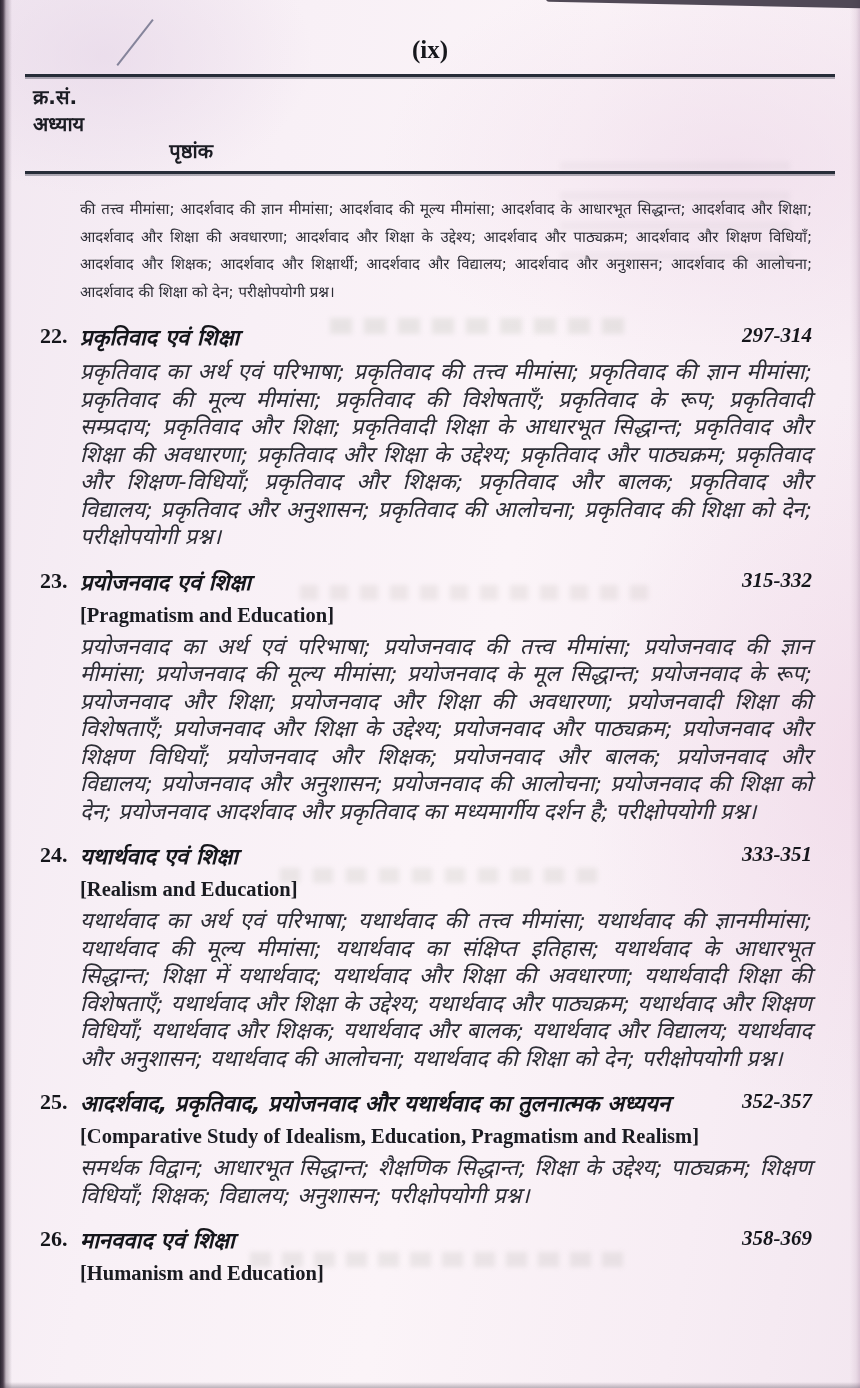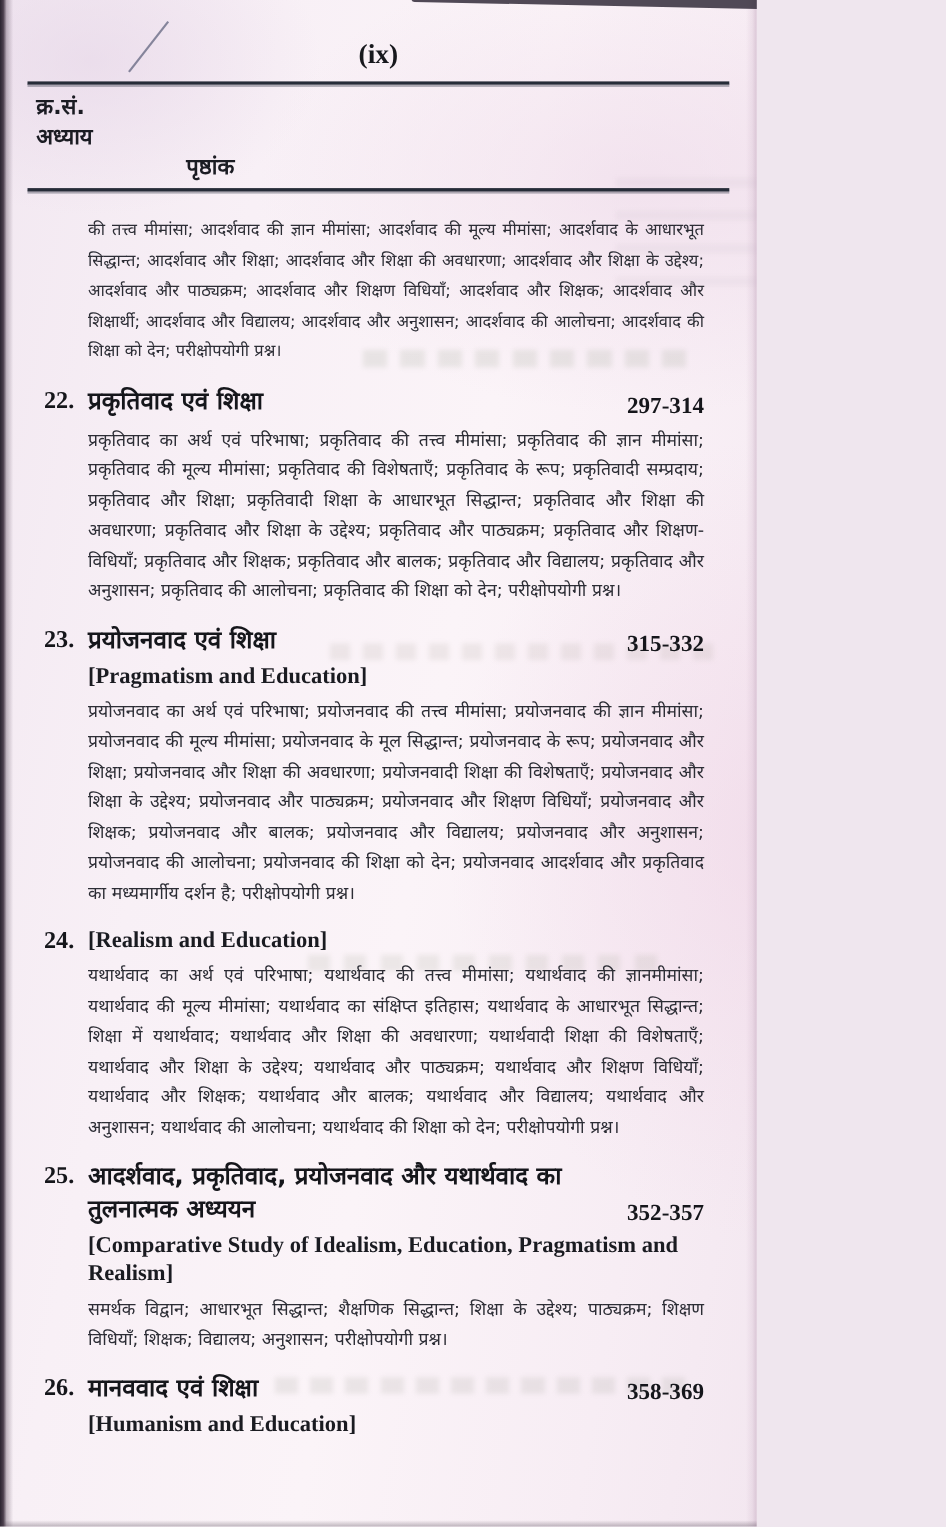--- a/index.html
+++ b/index.html
@@ -2,21 +2,21 @@
 <html><head>
 <meta charset="utf-8">
 <style>
   html,body{margin:0;padding:0;}
   body{
     width:860px;height:1388px;overflow:hidden;
     font-family:"DejaVu Sans",sans-serif;
     background:#efe6ee;
   }
   .page{
-    position:relative;width:688px;height:1388px;overflow:hidden;
+    position:relative;width:860px;height:1388px;overflow:hidden;
     background:
       radial-gradient(ellipse 500px 300px at 85% 12%, rgba(236,214,231,.55), rgba(236,214,231,0) 70%),
       radial-gradient(ellipse 420px 520px at 102% 55%, rgba(238,208,227,.5), rgba(238,208,227,0) 70%),
       radial-gradient(ellipse 300px 200px at 12% 4%, rgba(229,213,231,.6), rgba(229,213,231,0) 70%),
       linear-gradient(100deg,#f2e8f1 0%,#f8f0f6 28%,#fbf4f8 55%,#f7edf4 82%,#f3e7f0 100%);
     color:#26272e;
   }
   
   .edge-left{position:absolute;left:0;top:0;bottom:0;width:12px;
     background:linear-gradient(to right,#2a2430 0,#4b3f4d 3px,rgba(90,75,92,.35) 6px,rgba(90,75,92,0) 12px);}
@@ -51,30 +51,30 @@
   .hdr-row{display:flex;align-items:baseline;padding:6px 8px 7px 8px;flex-direction:column;}
   .hdr-cell{font-weight:bold;font-size:20px;color:#1b1c23;}
   .hdr-serial{width:180px;text-align:left;}
   .hdr-chapter{flex:1;text-align:center;}
   .hdr-page{width:180px;text-align:right;padding-right:30px;}
 
   .content{margin:22px 48px 0 80px;}
   .intro{font-size:15px;line-height:27.5px;text-align:justify;color:#2c2d35;}
 
   .entry{position:relative;margin-top:17px;}
-  .entry-head{display:flex;align-items:flex-end;}
+  .entry-head{display:flex;align-items:flex-start;font-style:italic;}
   .entry-num{position:absolute;left:-40px;top:0;
     font-weight:bold;font-size:22px;color:#15161b;
     font-family:"Liberation Serif","DejaVu Serif",serif;}
   .entry-title{flex:1;font-weight:bold;font-size:22px;color:#15161b;line-height:30px;}
   .entry-pages{font-weight:bold;font-size:21px;color:#15161b;white-space:nowrap;padding-left:14px;
     font-family:"Liberation Serif","DejaVu Serif",serif;}
   .entry-en{margin-top:4px;font-family:"Liberation Serif","DejaVu Serif",serif;
     font-weight:bold;font-size:20.5px;color:#1a1b21;line-height:26px;}
-  .entry-sum{margin-top:5px;font-size:16px;line-height:27.5px;text-align:justify;color:#2c2d35;}
+  .entry-sum{margin-top:5px;font-size:22px;line-height:27.5px;text-align:justify;color:#2c2d35;font-style:italic;}
 </style>
 </head>
 <body>
 
 <div class="page">
 
   <div class="ghost g5"></div>
   <div class="ghost g1"></div>
   <div class="ghost g2"></div>
   <div class="ghost g3"></div>
@@ -112,20 +112,24 @@
       <div class="entry-head">
         <span class="entry-title">प्रयोजनवाद एवं शिक्षा</span>
         <span class="entry-pages">315-332</span>
       </div>
       <div class="entry-en">[Pragmatism and Education]</div>
       <p class="entry-sum" style="margin:5px 0 0 0">प्रयोजनवाद का अर्थ एवं परिभाषा; प्रयोजनवाद की तत्त्व मीमांसा; प्रयोजनवाद की ज्ञान मीमांसा; प्रयोजनवाद की मूल्य मीमांसा; प्रयोजनवाद के मूल सिद्धान्त; प्रयोजनवाद के रूप; प्रयोजनवाद और शिक्षा; प्रयोजनवाद और शिक्षा की अवधारणा; प्रयोजनवादी शिक्षा की विशेषताएँ; प्रयोजनवाद और शिक्षा के उद्देश्य; प्रयोजनवाद और पाठ्यक्रम; प्रयोजनवाद और शिक्षण विधियाँ; प्रयोजनवाद और शिक्षक; प्रयोजनवाद और बालक; प्रयोजनवाद और विद्यालय; प्रयोजनवाद और अनुशासन; प्रयोजनवाद की आलोचना; प्रयोजनवाद की शिक्षा को देन; प्रयोजनवाद आदर्शवाद और प्रकृतिवाद का मध्यमार्गीय दर्शन है; परीक्षोपयोगी प्रश्न।</p>
     </div>
 
     <div class="entry">
       <span class="entry-num">24.</span>
+      <div class="entry-head">
+        <span class="entry-title">यथार्थवाद एवं शिक्षा</span>
+        <span class="entry-pages">333-351</span>
+      </div>
       <div class="entry-en">[Realism and Education]</div>
       <p class="entry-sum" style="margin:5px 0 0 0">यथार्थवाद का अर्थ एवं परिभाषा; यथार्थवाद की तत्त्व मीमांसा; यथार्थवाद की ज्ञानमीमांसा; यथार्थवाद की मूल्य मीमांसा; यथार्थवाद का संक्षिप्त इतिहास; यथार्थवाद के आधारभूत सिद्धान्त; शिक्षा में यथार्थवाद; यथार्थवाद और शिक्षा की अवधारणा; यथार्थवादी शिक्षा की विशेषताएँ; यथार्थवाद और शिक्षा के उद्देश्य; यथार्थवाद और पाठ्यक्रम; यथार्थवाद और शिक्षण विधियाँ; यथार्थवाद और शिक्षक; यथार्थवाद और बालक; यथार्थवाद और विद्यालय; यथार्थवाद और अनुशासन; यथार्थवाद की आलोचना; यथार्थवाद की शिक्षा को देन; परीक्षोपयोगी प्रश्न।</p>
     </div>
 
     <div class="entry">
       <span class="entry-num">25.</span>
       <div class="entry-head">
         <span class="entry-title">आदर्शवाद, प्रकृतिवाद, प्रयोजनवाद और यथार्थवाद का तुलनात्मक अध्ययन</span>
         <span class="entry-pages">352-357</span>
       </div>

